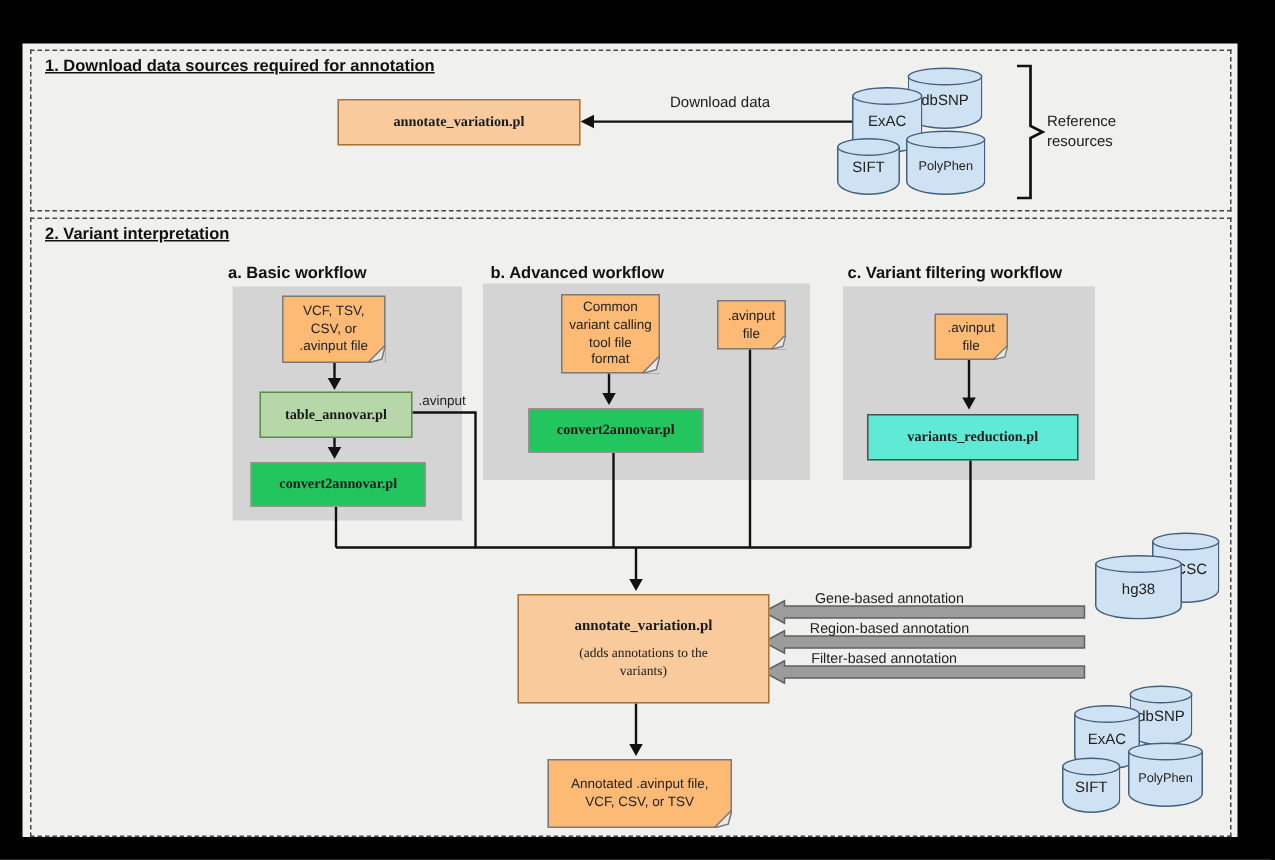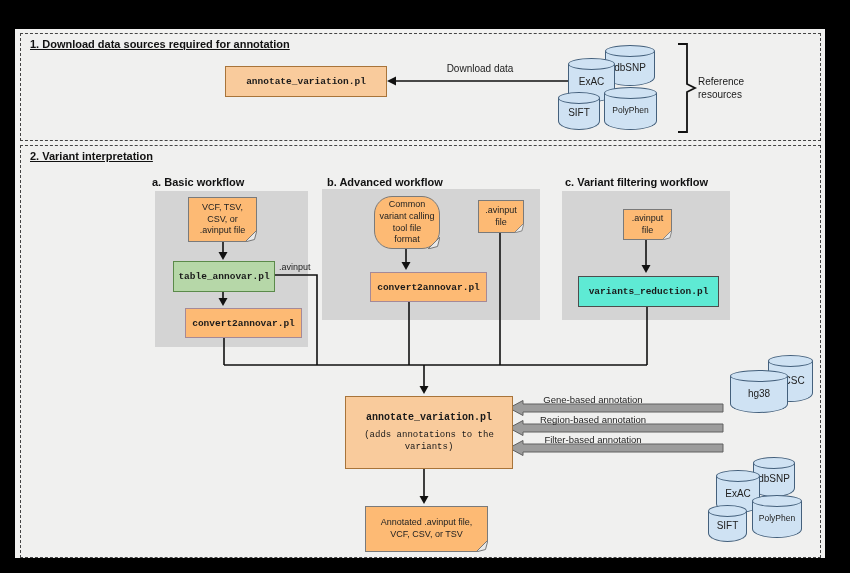--- a/index.html
+++ b/index.html
@@ -7,25 +7,25 @@
           font-family:"Liberation Sans",sans-serif;color:#1a1a1a;}
   .page{position:absolute;left:15px;top:29px;width:810px;height:529px;background:#f1f1f0;}
   .section{position:absolute;border:1px dashed #444;background:#f0f0ef;}
   .sec1{left:20px;top:33px;width:799px;height:106px;}
   .sec2{left:20px;top:145px;width:799px;height:411px;}
   .sec-title{position:absolute;font-size:11px;font-weight:bold;text-decoration:underline;color:#111;}
   .wf-title{position:absolute;font-size:11px;font-weight:bold;color:#111;}
   .wfbg{position:absolute;background:#d4d4d4;}
   svg.layer{position:absolute;left:0;top:0;width:850px;height:573px;pointer-events:none;}
   .sbox{position:absolute;display:flex;align-items:center;justify-content:center;
-        font-family:Liberation Mono, monospace;font-weight:bold;font-size:9.5px;
+        font-family:Liberation Serif, serif;font-weight:bold;font-size:9.5px;
         border:1px solid #888;text-align:center;}
   .sbox.orange{background:#f9cb9c;border-color:#a8743a;}
   .sbox.green{background:#b6d7a8;border-color:#5b8a4a;}
-  .sbox.pink{background:#fdba74;border-color:#a58997;margin-left:18px;}
+  .sbox.pink{background:#22c55e;border-color:#a58997;}
   .sbox.yellow{background:#5eead4;border-color:#4d4d4d;}
   .central{flex-direction:column;gap:6px;padding:4px;}
   .central .t{font-size:10px;font-weight:bold;}
   .central .st{font-size:9px;font-weight:normal;white-space:pre-line;line-height:1.35;}
   .doc{position:absolute;background:#fdba74;border:1px solid #7a7a7a;}
   .doc-text{position:absolute;left:0;top:0;right:0;bottom:0;display:flex;align-items:center;
             justify-content:center;text-align:center;font-size:9px;line-height:1.3;
             white-space:pre-line;color:#222;}
   .fold{position:absolute;right:-1px;bottom:-1px;}
   .cyl{position:absolute;}
@@ -137,21 +137,21 @@
     </svg>
   </div>
   <div class="sbox green" style="left:173px;top:261px;width:100px;height:29px;text-align:right;">
     <span>table_annovar.pl</span>
   </div>
   <div class="flabel" style="left:279px;top:262px;">.avinput</div>
   <div class="sbox pink" style="left:167px;top:308px;width:115px;height:28px;">
     <span>convert2annovar.pl</span>
   </div>
 
-  <div class="doc" style="left:374px;top:196px;width:64px;height:51px;border-radius:18px;--outer:#d4d4d4;">
+  <div class="doc" style="left:374px;top:196px;width:64px;height:51px;--outer:#d4d4d4;">
     <div class="doc-text">Common
 variant calling
 tool file
 format</div>
     <svg class="fold" width="12" height="12" viewBox="0 0 12 12">
       <path d="M0,12 L12,0 L12,12 Z" style="fill:var(--outer);"></path>
       <path d="M0,12 L12,0 L9.5,9.5 Z" fill="#e8e8e8" stroke="#777" stroke-width="1"></path>
     </svg>
   </div>
   <div class="sbox pink" style="left:352px;top:272px;width:115px;height:28px;">
@@ -179,21 +179,21 @@
   </div>
 
   <div class="sbox orange central" style="left:345px;top:396px;width:158px;height:63px;">
     <span class="t">annotate_variation.pl</span>
     <span class="st">(adds annotations to the
 variants)</span>
   </div>
 
   <div class="alabel" style="left:518px;top:394px;">Gene-based annotation</div>
   <div class="alabel" style="left:518px;top:414px;">Region-based annotation</div>
-  <div class="alabel" style="left:518px;top:434px;">Filter-based annotation</div>
+  <div class="alabel" style="left:488px;top:434px;text-align:right;">Filter-based annotation</div>
 
   <div class="cyl" style="left:768px;top:355px;width:45px;height:47px;z-index:1;">
     <div class="cyl-body"></div>
     <div class="cyl-top"></div>
     <div class="cyl-lbl">UCSC</div>
   </div>
   <div class="cyl" style="left:730px;top:370px;width:58px;height:43px;z-index:2;">
     <div class="cyl-body"></div>
     <div class="cyl-top"></div>
     <div class="cyl-lbl">hg38</div>

